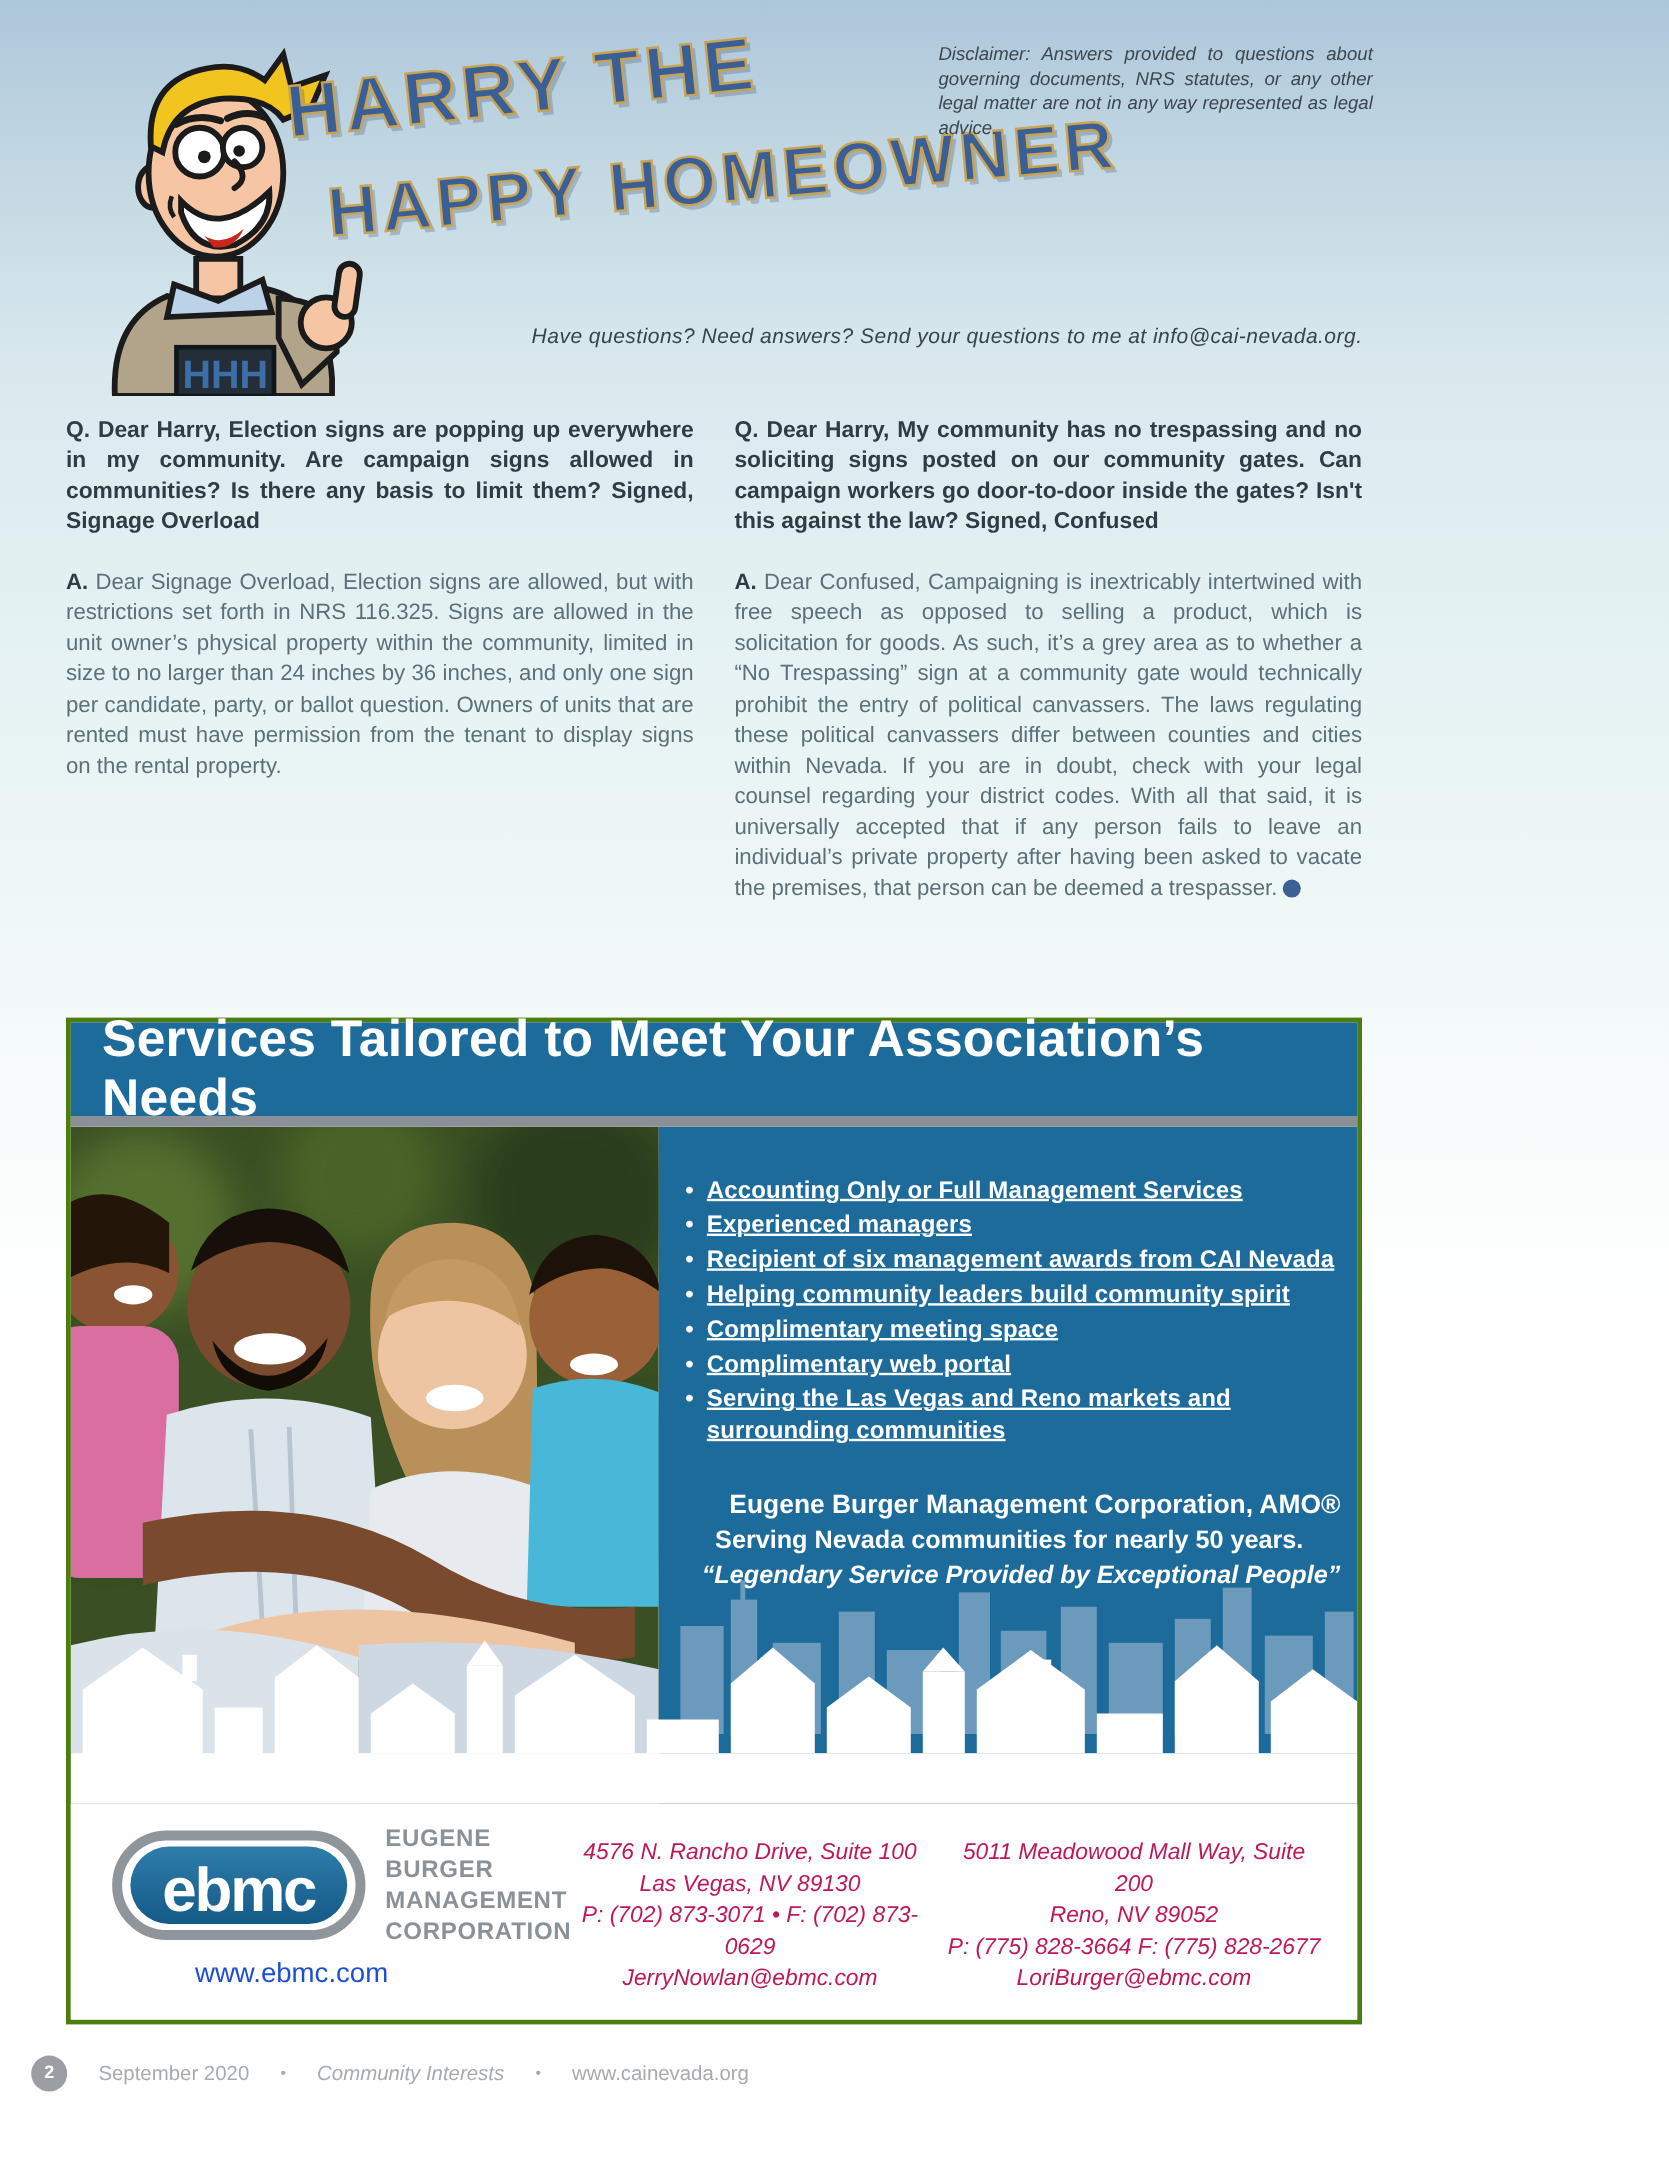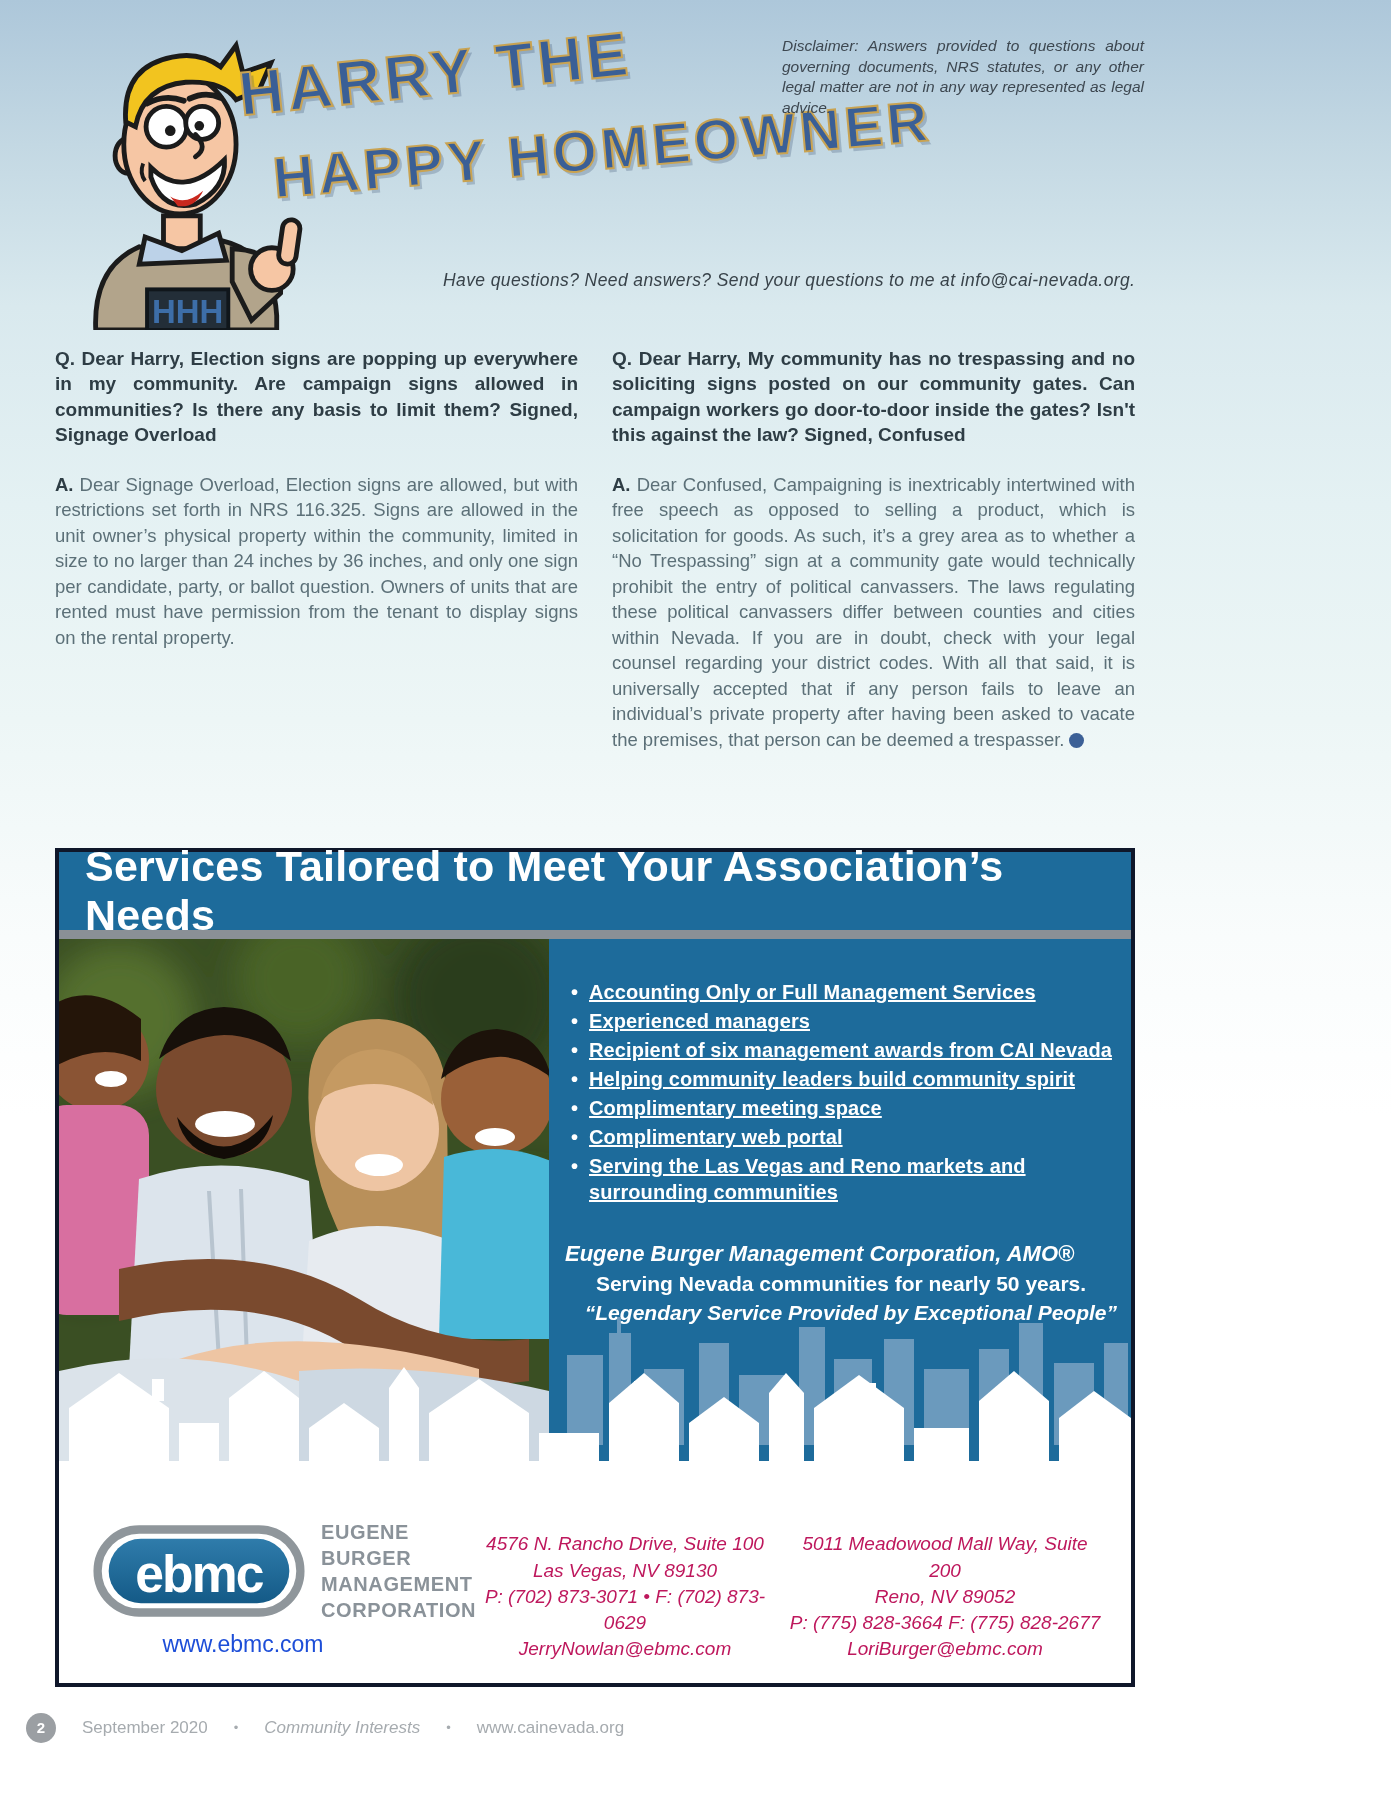--- a/index.html
+++ b/index.html
@@ -26,34 +26,34 @@
   
   .qa{margin:14px 0 0 55px;width:1080px;display:flex;gap:34px;}
   .qa article{flex:1;min-width:0;}
   .q{font-weight:bold;color:#2e3d45;font-size:19px;line-height:1.34;
      text-align:justify;margin:0 0 24px;}
   .a{color:#5c7078;font-size:18.5px;line-height:1.38;text-align:justify;margin:0;}
   .a strong{color:#2e3d45;}
   .badge{display:inline-block;width:15px;height:15px;border-radius:50%;
      background:#3c6096;vertical-align:-2px;margin-left:5px;}
   
-  .ad{margin:96px 0 0 55px;width:1080px;border:4px solid #0f172a;
+  .ad{margin:96px 0 0 55px;width:1080px;border:4px solid #4d7c0f;
       background:#fff;box-sizing:border-box;}
   .ad-banner{height:78px;background:#1d6b9b;display:flex;align-items:center;padding-left:26px;}
   .ad-banner h2{margin:0;color:#fff;font-size:43px;letter-spacing:.2px;font-weight:bold;}
   .ad-strip{height:9px;background:#8a9096;}
   .ad-main{position:relative;display:flex;height:564px;overflow:hidden;}
   .ad-photo{width:490px;flex:none;}
   .ad-photo svg{display:block;width:100%;height:100%;}
   .ad-blue{flex:1;background:#1d6b9b;padding:40px 14px 0 16px;box-sizing:border-box;}
   .ad-blue ul{list-style:none;margin:0;padding:0;color:#fff;}
   .ad-blue li{font-size:20px;font-weight:bold;line-height:1.3;padding-left:24px;
       position:relative;margin-bottom:3px;letter-spacing:.1px;text-decoration:underline;}
   .ad-blue li::before{content:"•";position:absolute;left:6px;}
-  .co{color:#fff;text-align:left;font-weight:bold;font-size:22px;margin:36px 0 0;font-style:italic;}
+  .co{color:#fff;text-align:right;font-weight:bold;font-size:22px;margin:36px 0 0;}
   .serve{color:#fff;text-align:center;font-weight:bold;font-size:21px;margin:5px 0 0;}
   .tag{color:#fff;text-align:right;font-weight:bold;font-style:italic;font-size:21px;margin:5px 0 0;}
   .skyline{position:absolute;right:0;bottom:58px;width:582px;height:132px;pointer-events:none;}
   .houses{position:absolute;left:0;bottom:0;width:100%;height:150px;pointer-events:none;}
   
   .ad-info{display:flex;align-items:flex-start;padding:16px 26px 20px 34px;background:#fff;}
   .logo-block{width:372px;flex:none;}
   .logo-top{display:flex;align-items:center;gap:16px;}
   .ebmc-pill{width:212px;height:94px;flex:none;}
   .co-name{color:#8a9299;font-weight:bold;font-size:20px;line-height:1.3;letter-spacing:.6px;}

